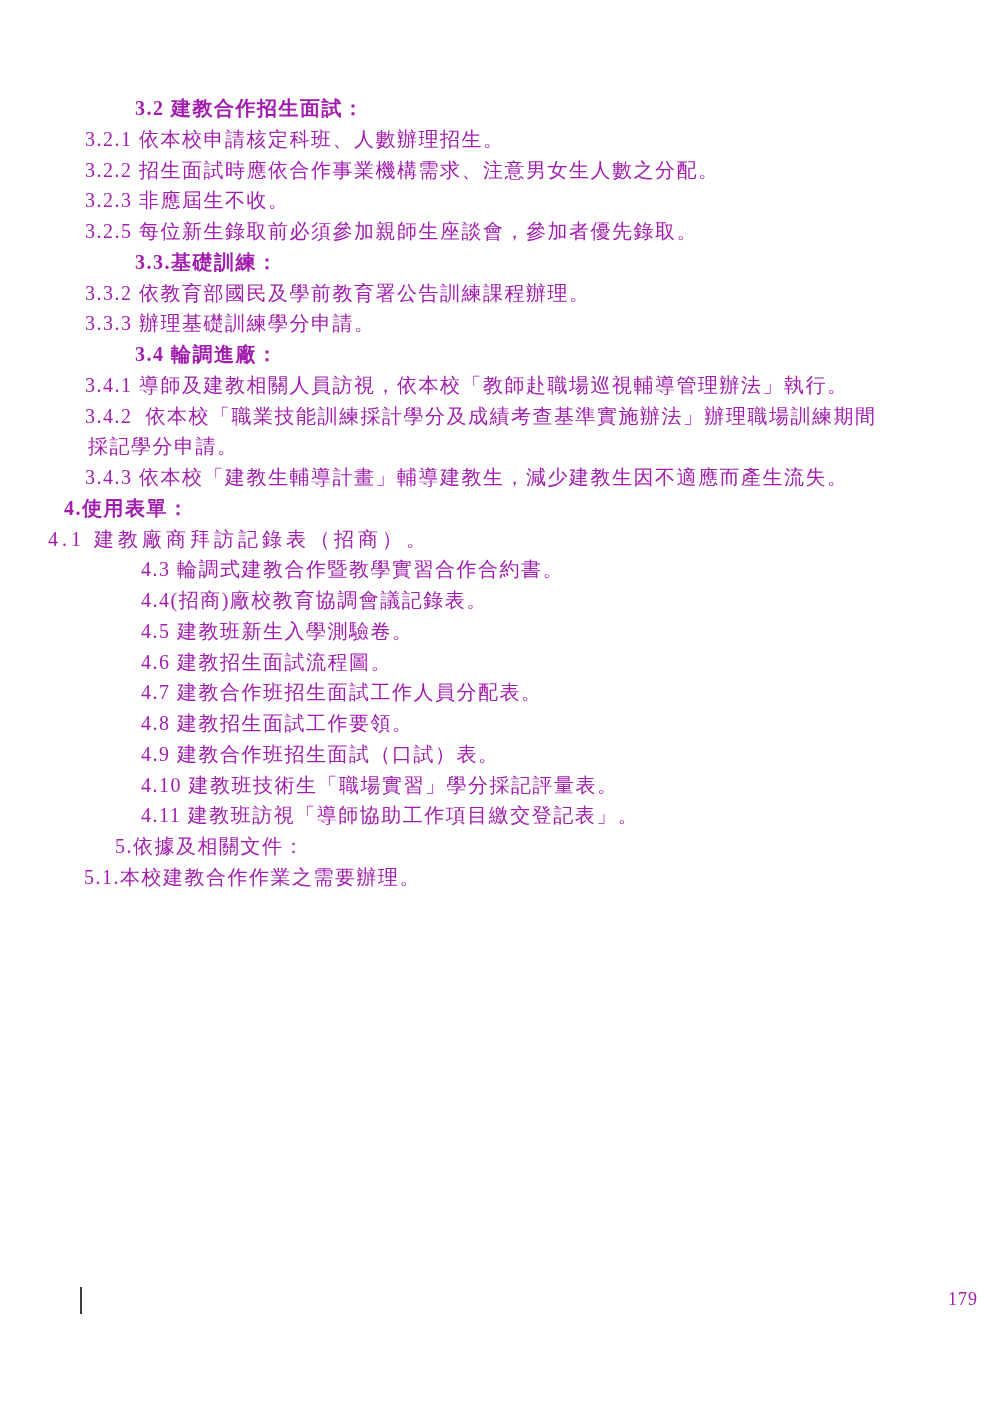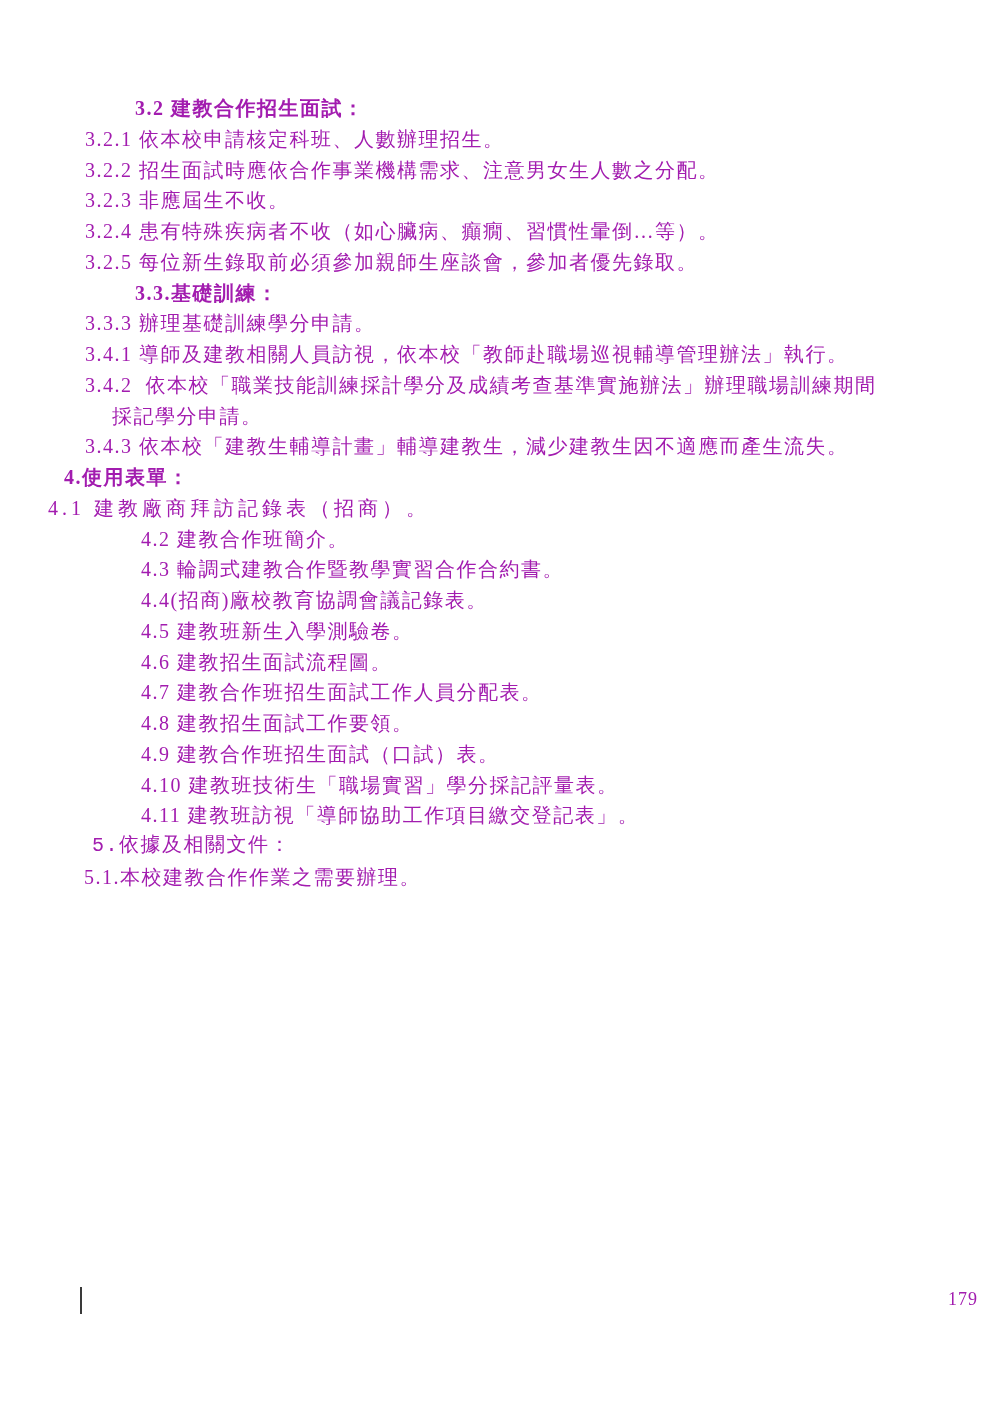--- a/index.html
+++ b/index.html
@@ -25,24 +25,24 @@
   .l {
     height: 30.75px;
     line-height: 30.75px;
     font-size: 20px;
     letter-spacing: 1.5px;
     white-space: pre;
   }
   
   .h3x  { padding-left: 135px; font-weight: bold; }   
   .i3   { padding-left: 85px; }                      
-  .cont { padding-left: 112px; }                      
+  .cont { padding-left: 88px; }                      
   .h4   { padding-left: 64px; font-weight: bold; }   
   .i4   { padding-left: 141px; }                      
-  .h5   { padding-left: 92px; font-family: Liberation Mono, monospace; }                      
+  .h5   { padding-left: 115px; }                      
   .i5   { padding-left: 84px; }                      
   .sp3  { letter-spacing: 4px; padding-left: 48px; }                      
 
   .page-number {
     position: absolute;
     top: 1285px;
     left: 0;
     width: 978px;
     text-align: right;
     font-size: 18px;
@@ -61,31 +61,31 @@
 </head>
 <body>
 
 <div class="page">
 
   <div class="doc">
     <div class="l h3x">3.2 建教合作招生面試：</div>
     <div class="l i3">3.2.1 依本校申請核定科班、人數辦理招生。</div>
     <div class="l i3">3.2.2 招生面試時應依合作事業機構需求、注意男女生人數之分配。</div>
     <div class="l i3">3.2.3 非應屆生不收。</div>
-    <div class="l i3">3.2.4 患有特殊疾病者不收（如心臟病、癲癇、習慣性暈倒…等）。</div>
     <div class="l i3">3.2.5 每位新生錄取前必須參加親師生座談會，參加者優先錄取。</div>
     <div class="l h3x">3.3.基礎訓練：</div>
+    <div class="l i3">3.3.2 依教育部國民及學前教育署公告訓練課程辦理。</div>
     <div class="l i3">3.3.3 辦理基礎訓練學分申請。</div>
+    <div class="l h3x">3.4 輪調進廠：</div>
     <div class="l i3">3.4.1 導師及建教相關人員訪視，依本校「教師赴職場巡視輔導管理辦法」執行。</div>
     <div class="l i3">3.4.2  依本校「職業技能訓練採計學分及成績考查基準實施辦法」辦理職場訓練期間</div>
     <div class="l cont">採記學分申請。</div>
     <div class="l i3">3.4.3 依本校「建教生輔導計畫」輔導建教生，減少建教生因不適應而產生流失。</div>
     <div class="l h4">4.使用表單：</div>
     <div class="l i4 sp3">4.1 建教廠商拜訪記錄表（招商）。</div>
-    <div class="l i4">4.2 建教合作班簡介。</div>
     <div class="l i4">4.3 輪調式建教合作暨教學實習合作合約書。</div>
     <div class="l i4">4.4(招商)廠校教育協調會議記錄表。</div>
     <div class="l i4">4.5 建教班新生入學測驗卷。</div>
     <div class="l i4">4.6 建教招生面試流程圖。</div>
     <div class="l i4">4.7 建教合作班招生面試工作人員分配表。</div>
     <div class="l i4">4.8 建教招生面試工作要領。</div>
     <div class="l i4">4.9 建教合作班招生面試（口試）表。</div>
     <div class="l i4">4.10 建教班技術生「職場實習」學分採記評量表。</div>
     <div class="l i4">4.11 建教班訪視「導師協助工作項目繳交登記表」。</div>
     <div class="l h5">5.依據及相關文件：</div>

